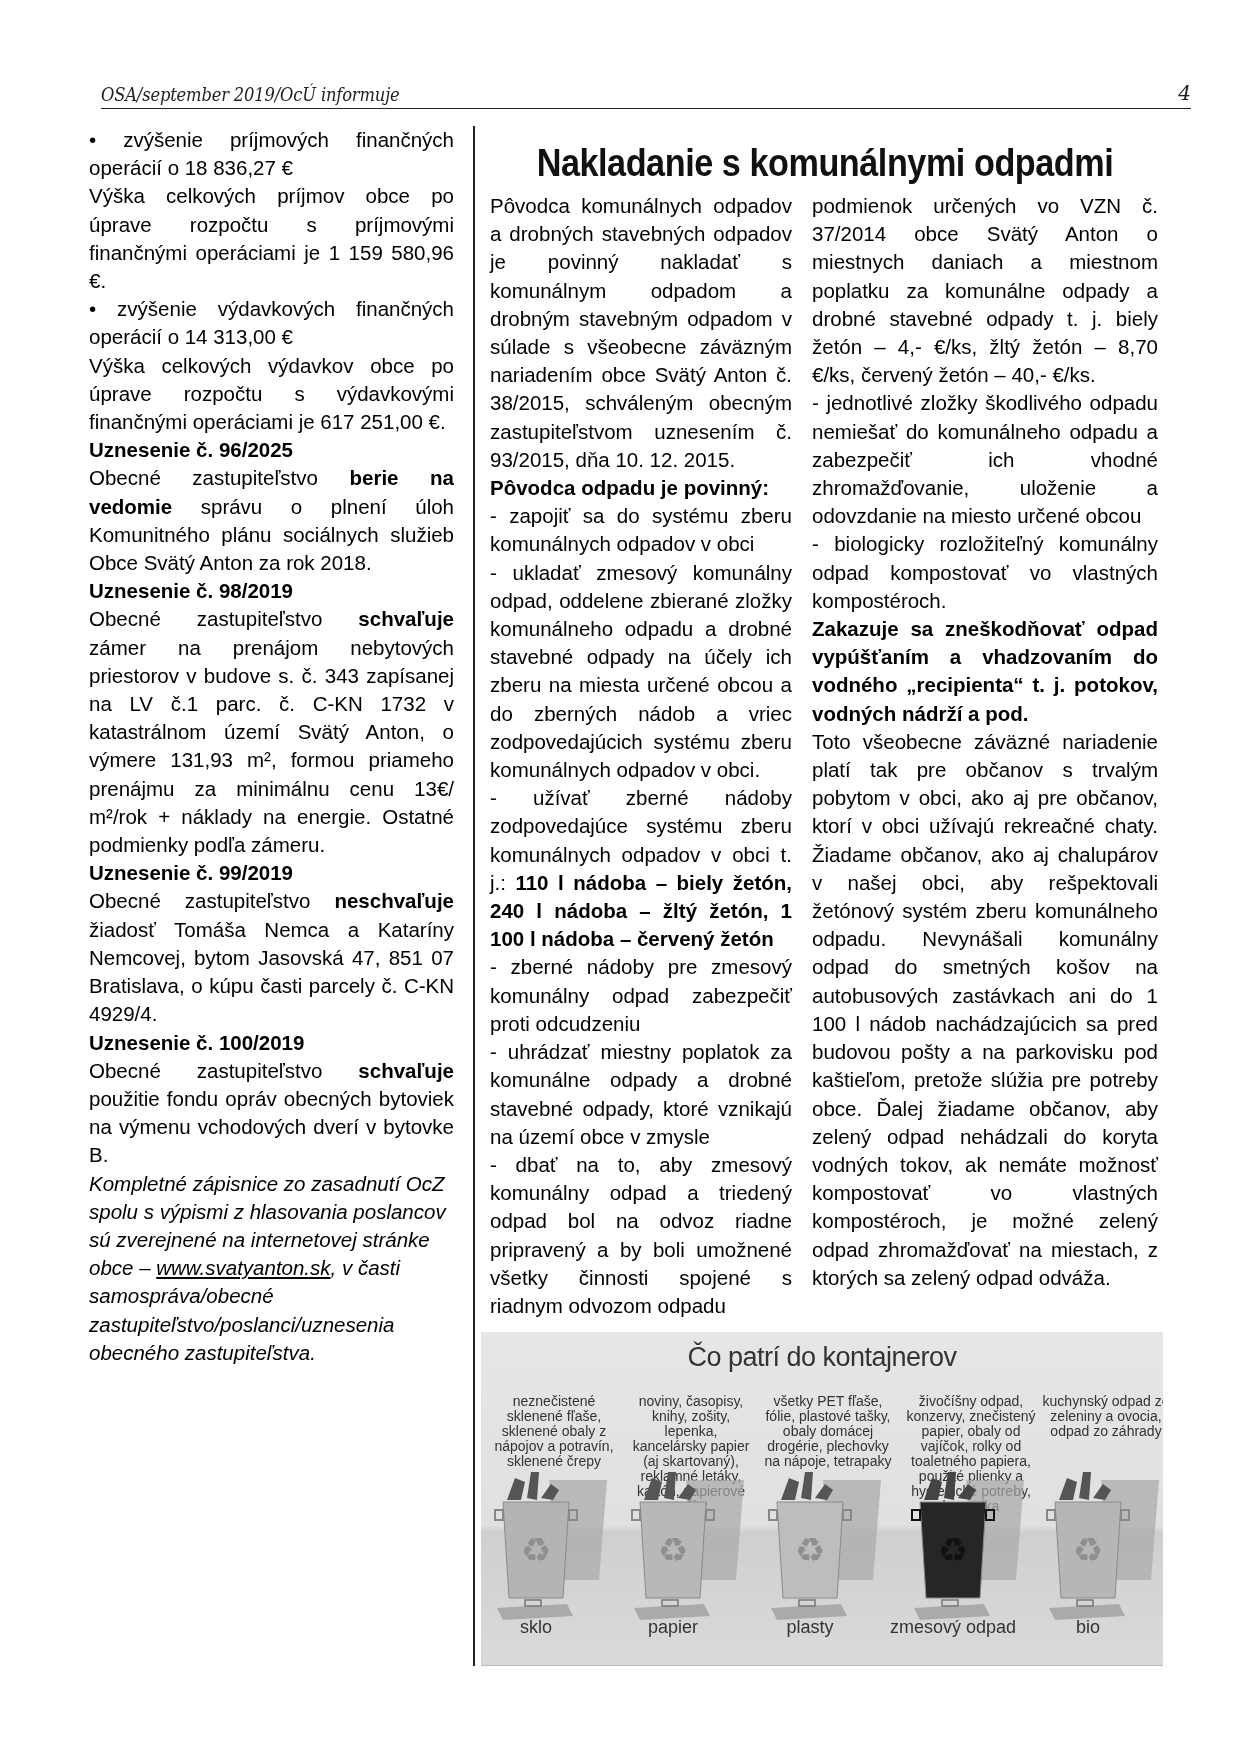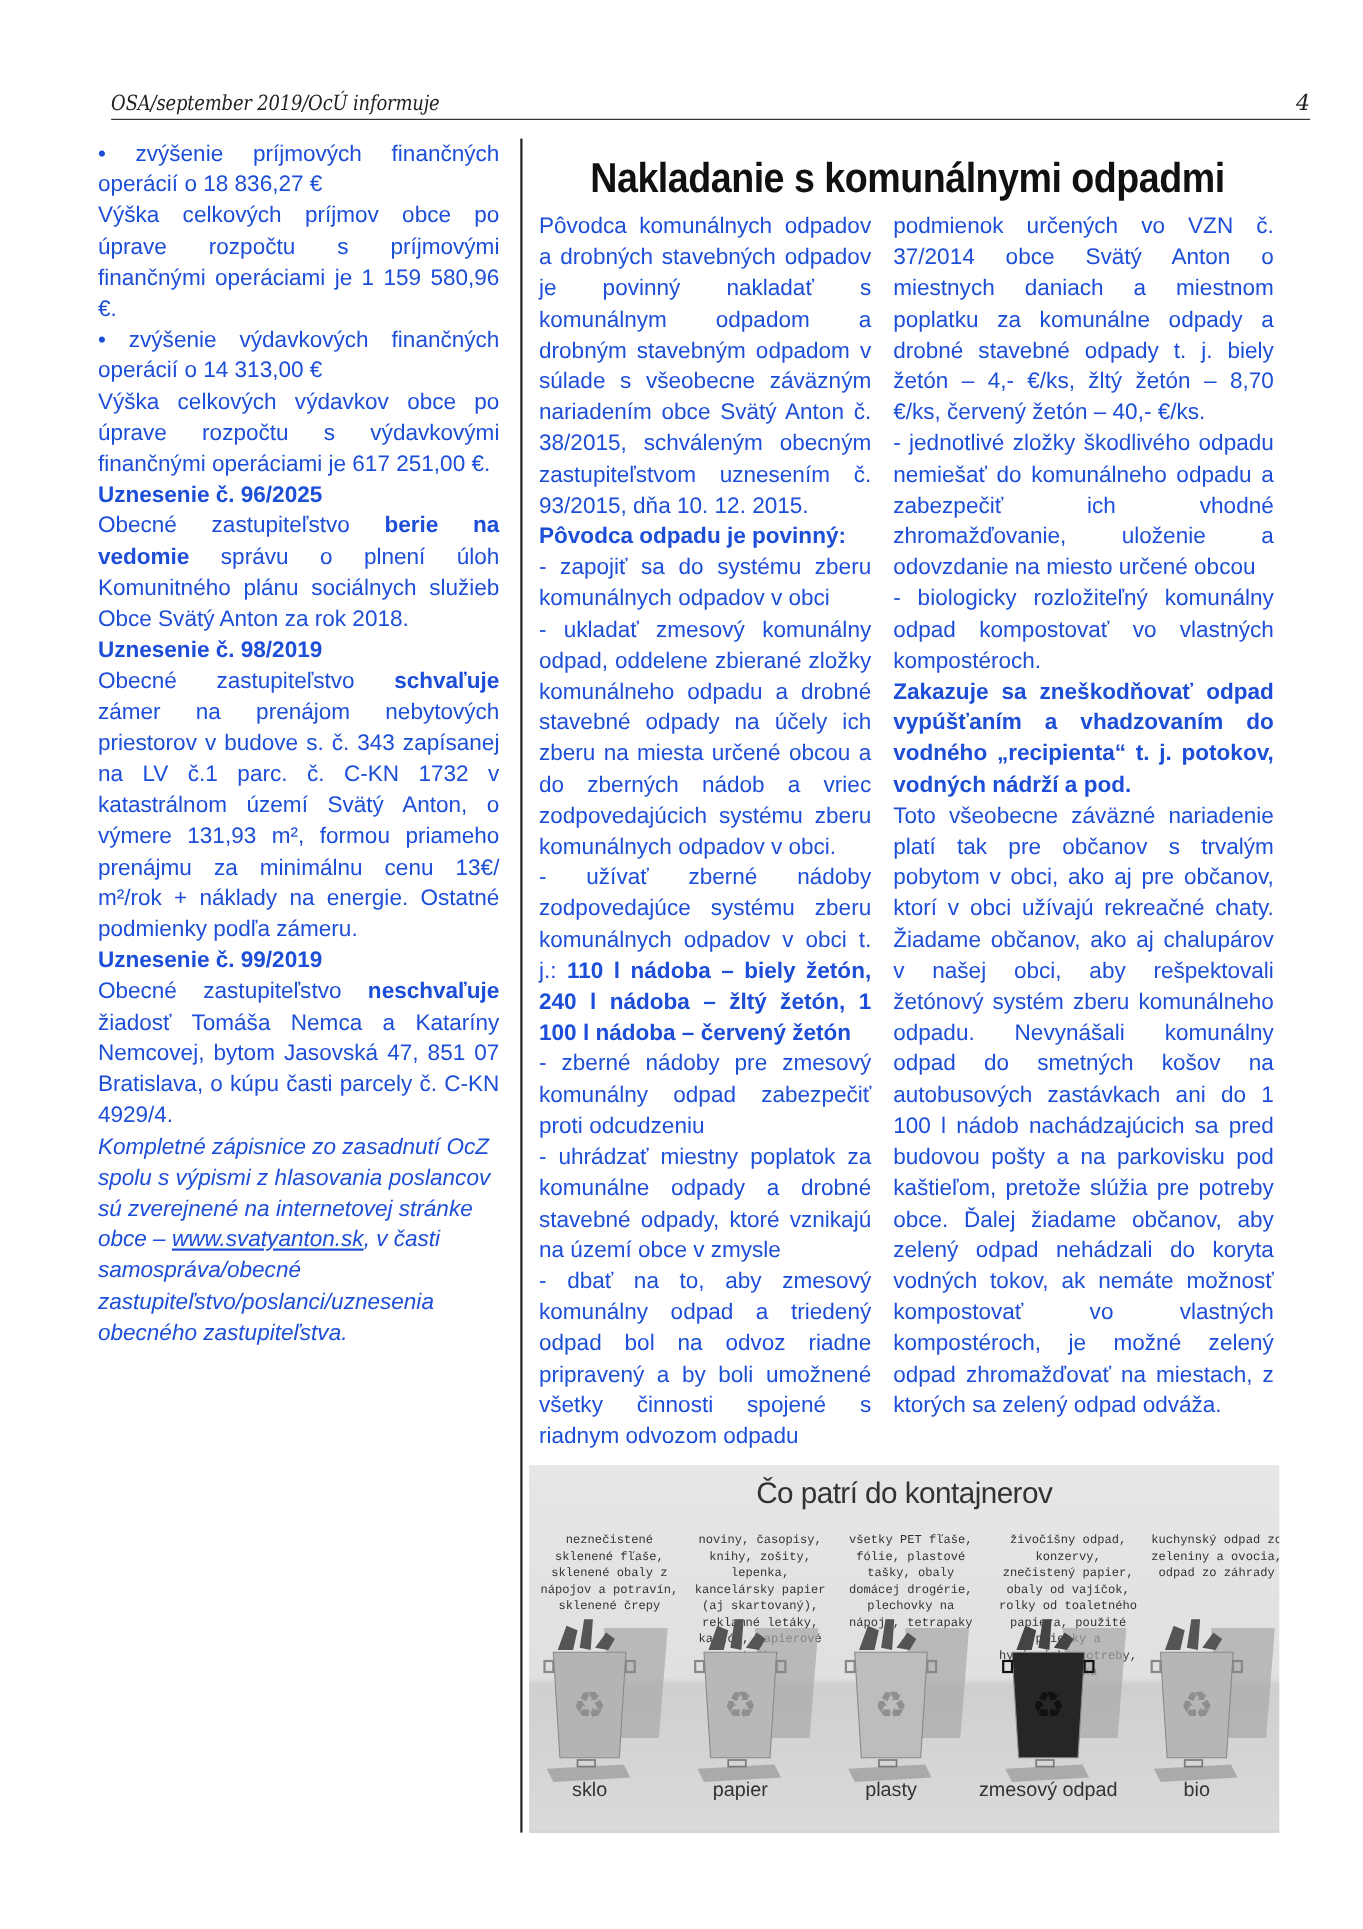--- a/index.html
+++ b/index.html
@@ -15,21 +15,21 @@
     transform: scaleX(0.86); transform-origin: left bottom; letter-spacing: -0.2px;
   }
   .hdr-right {
     position: absolute; right: 0; bottom: 3px;
     font-family: "DejaVu Serif", serif; font-style: italic; font-size: 20px; color: #222;
   }
   .col-divider { position: absolute; left: 473px; top: 126px; width: 2px; height: 1540px; background: #222; }
 
   .col {
     position: absolute; font-family: "Liberation Sans", sans-serif; font-size: 20.5px;
-    line-height: 28.2px; text-align: justify; color: #1d4ed8;
+    line-height: 28.2px; text-align: justify; color: #000000;
   }
   .col p { margin: 0; }
   .col .hd { font-weight: bold; }
   .col b { font-weight: bold; }
   .col-left { left: 89px; top: 126px; width: 365px; }
   .col-mid { left: 490px; top: 192px; width: 302px; }
   .col-right { left: 812px; top: 192px; width: 346px; }
   .italic { font-style: italic; }
   .link { text-decoration: underline; }
   .article-title {
@@ -41,21 +41,21 @@
     position: absolute; left: 481px; top: 1332px; width: 682px; height: 333px;
     background: linear-gradient(#e6e6e6 0%, #e0e0e0 58%, #cfcfcf 60%, #dadada 100%);
     border-bottom: 1px solid #bbb; overflow: hidden;
   }
   .info-title {
     position: absolute; left: 0; top: 10px; width: 100%; text-align: center;
     font-family: "Liberation Sans", sans-serif; font-size: 27px; color: #333; letter-spacing: -0.5px;
   }
   .bin-col { position: absolute; top: 62px; width: 130px; text-align: center; }
   .bin-desc {
-    font-family: Liberation Mono, monospace; font-size: 11px; line-height: 15px; color: #333;
+    font-family: Liberation Sans, sans-serif; font-size: 14px; line-height: 15px; color: #333;
     height: 76px;
   }
   .bin-label {
     position: absolute; top: 285px; width: 130px; text-align: center;
     font-family: "Liberation Sans", sans-serif; font-size: 18px; color: #333;
   }
 </style>
 </head>
 <body>
 
@@ -76,20 +76,24 @@
     <p class="hd">Uznesenie č. 96/2025</p>
     <p><span>Obecné zastupiteľstvo </span><b>berie na vedomie</b><span> správu o plnení úloh Komunitného plánu sociálnych služieb Obce Svätý Anton za rok 2018.</span></p>
   </div>
   <div>
     <p class="hd">Uznesenie č. 98/2019</p>
     <p><span>Obecné zastupiteľstvo </span><b>schvaľuje</b><span> zámer na prenájom nebytových priestorov v budove s. č. 343 zapísanej na LV č.1 parc. č. C-KN 1732 v katastrálnom území Svätý Anton, o výmere 131,93 m², formou priameho prenájmu za minimálnu cenu 13€/ m²/rok + náklady na energie. Ostatné podmienky podľa zámeru.</span></p>
   </div>
   <div>
     <p class="hd">Uznesenie č. 99/2019</p>
     <p><span>Obecné zastupiteľstvo </span><b>neschvaľuje</b><span> žiadosť Tomáša Nemca a Kataríny Nemcovej, bytom Jasovská 47, 851 07 Bratislava, o kúpu časti parcely č. C-KN 4929/4.</span></p>
+  </div>
+  <div>
+    <p class="hd">Uznesenie č. 100/2019</p>
+    <p><span>Obecné zastupiteľstvo </span><b>schvaľuje</b><span> použitie fondu opráv obecných bytoviek na výmenu vchodových dverí v bytovke B.</span></p>
   </div>
 
   <p class="italic" style="text-align:left;"><span>Kompletné zápisnice zo zasadnutí OcZ spolu s výpismi z hlasovania poslancov sú zverejnené na internetovej stránke obce – </span><span class="link">www.svatyanton.sk</span><span>, v časti samospráva/obecné zastupiteľstvo/poslanci/uznesenia obecného zastupiteľstva.</span></p>
 </div>
 
 <div class="article-title">Nakladanie s komunálnymi odpadmi</div>
 
 <div class="col col-mid">
   <p>Pôvodca komunálnych odpadov a drobných stavebných odpadov je povinný nakladať s komunálnym odpadom a drobným stavebným odpadom v súlade s všeobecne záväzným nariadením obce Svätý Anton č. 38/2015, schváleným obecným zastupiteľstvom uznesením č. 93/2015, dňa 10. 12. 2015.</p>
   <p class="hd">Pôvodca odpadu je povinný:</p>

